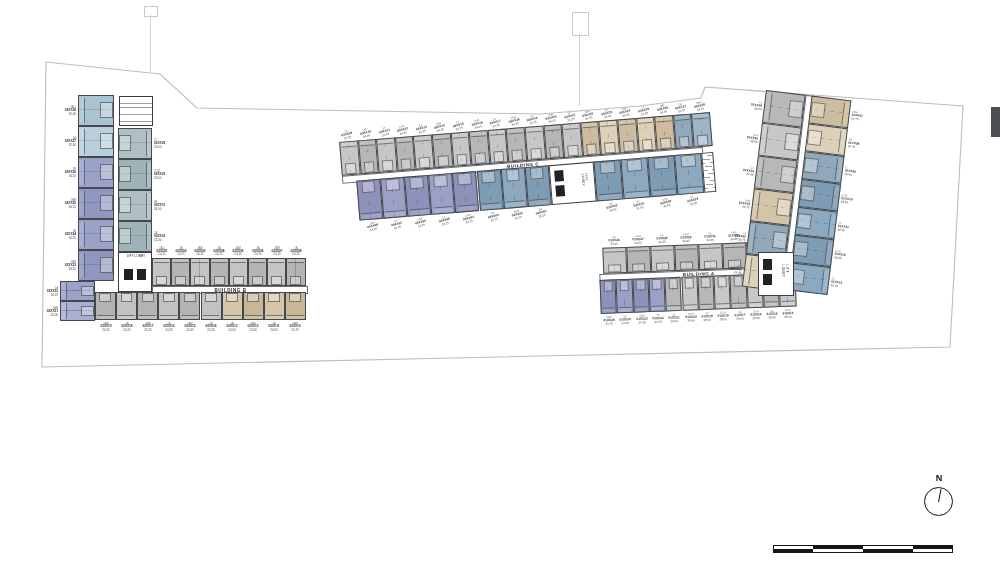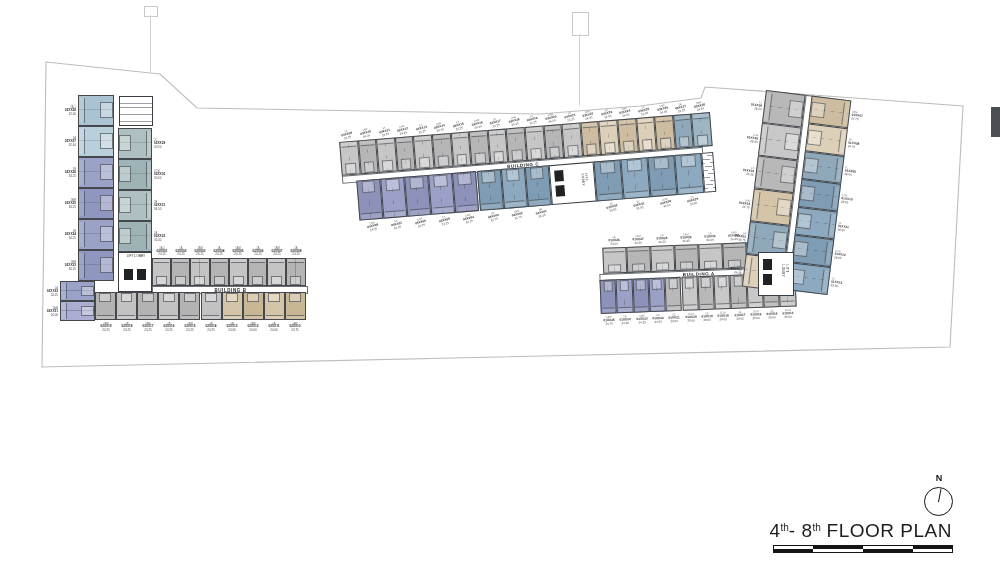--- a/index.html
+++ b/index.html
@@ -956,23 +956,20 @@
         <span class="ln">01XX13</span>
         <span class="la">28.50</span>
       </div>
     </div>
   <div class="lobby" style="left:758px;top:252px;width:36px;height:44px;">
     <div class="lift" style="left:4px;top:6px;"></div>
     <div class="lift" style="left:4px;top:21px;"></div>
     <div class="vtext" style="position:absolute;right:2px;top:3px;height:38px;">LIFT LOBBY</div>
   </div>
 
-  <div id="title-line">
-    <span class="big">4</span><sup>th</sup><span class="big">- 8</span><sup>th</sup><span class="big"> FLOOR PLAN</span>
-  </div>
   <div id="scalebar">
       <div class="r1"></div>
       <div class="r2"></div>
     </div>
   <div id="compass-n">N</div>
   <div id="compass-circle">
     <div id="compass-needle"></div>
   </div>
 
 </div>

